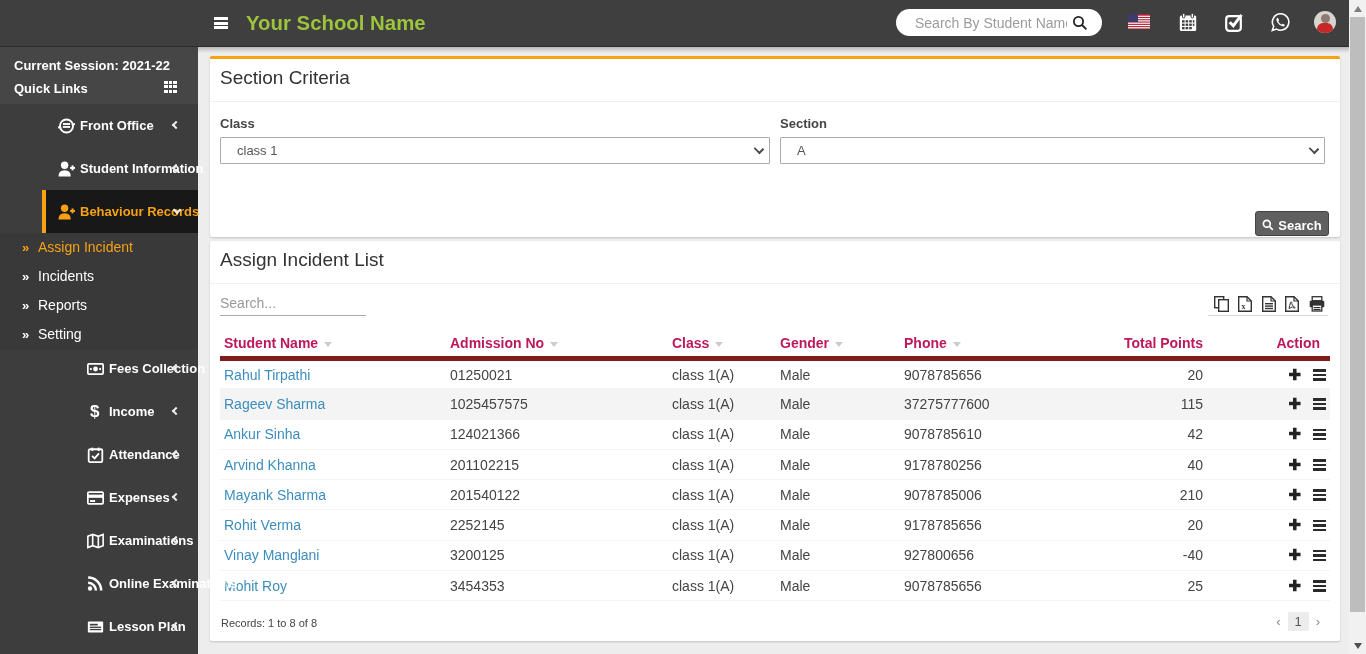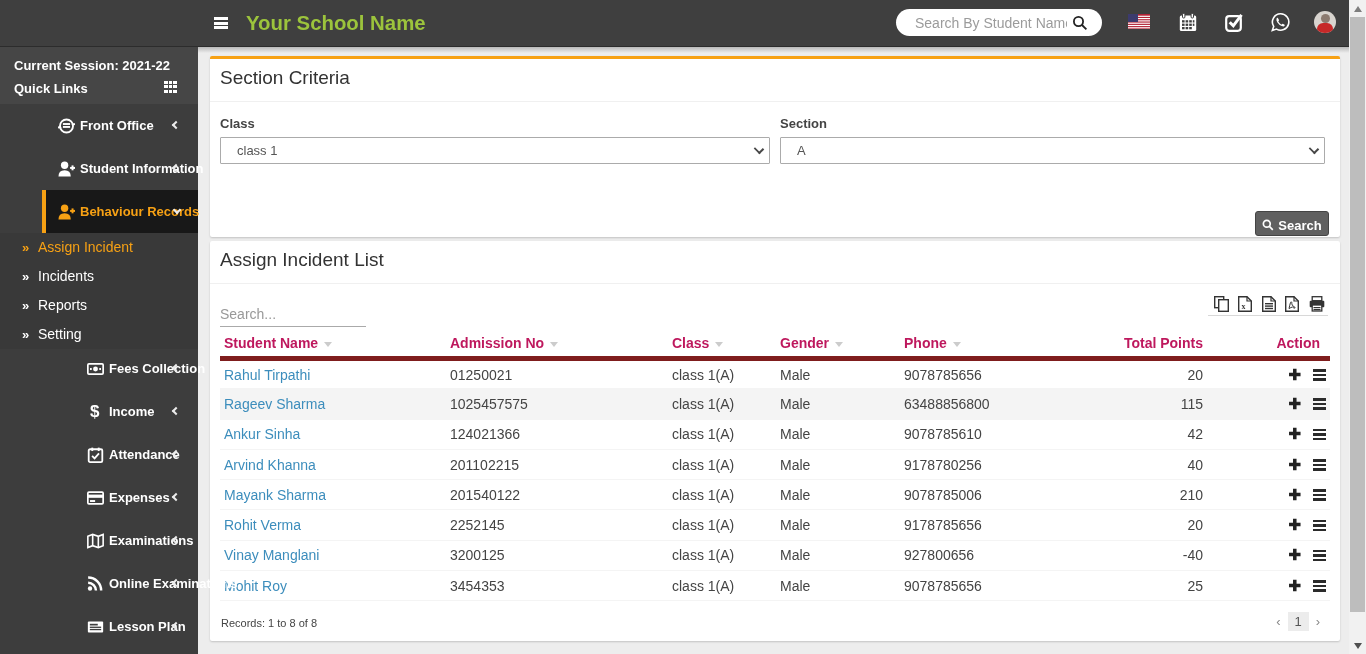--- a/index.html
+++ b/index.html
@@ -54,21 +54,21 @@
 
 .formrow { display:flex; gap:10px; padding:14px 15px 0 10px; }
 .fcol { flex:1; } .fcol:first-child { flex:0 0 550px; }
 .fcol label { display:block; font-size:13px; font-weight:bold; color:#444; margin-bottom:6px; }
 .sel { position:relative; height:27px; border:1px solid #ababab; border-radius:1px; font-size:13px; color:#555; line-height:25px; padding-left:16px; background:#fff; }
 .sel .chev { position:absolute; right:6px; top:7px; width:8px; height:8px; border-right:2.4px solid #474747; border-bottom:2.4px solid #474747; transform:rotate(45deg) scale(1,.85); }
 .btn-search { position:absolute; right:11px; top:112px; width:74px; height:25px; background:#606060; border:1px solid #444; border-radius:3px; color:#fff; font-size:13px; text-align:center; line-height:27px;margin-top:40px; }
 
 
 .toolrow { position:relative; height:48px; }
-.tsearch { position:absolute; left:10px; top:22px; width:146px; border-bottom:1px solid #aaa; font-size:14px; color:#999; padding-bottom:4px; }
+.tsearch { position:absolute; left:10px; top:11px; width:146px; border-bottom:1px solid #aaa; font-size:14px; color:#999; padding-bottom:4px; }
 .ticons { position:absolute; left:998px; top:12px; width:120px; border-bottom:1px solid #d8d8d8; padding-left:6px; padding-bottom:3px; white-space:nowrap; font-size:0; }
 .ticons svg { margin-right:9px; vertical-align:top; } .ticons svg.m10 { margin-right:10px; }
 
 table.dt { border-collapse:collapse; width:1110px; margin:0 10px; table-layout:fixed; font-size:14px; }
 table.dt th { text-align:left; font-weight:bold; color:#be185d; padding:2px 4px 3px; border-bottom:5px solid #7f1d1d; line-height:19px; }
 table.dt td { padding:0 4px; height:30.3px; border-bottom:1px solid #f4f4f4; color:#444; }
 table.dt tr.hov td { background:#f4f4f4;margin-top:8px; }
 .sortarr { display:inline-block; width:0; height:0; border-left:4px solid transparent; border-right:4px solid transparent; border-top:5px solid #ccc; margin-left:6px; vertical-align:middle; }
 table.dt td.name { color:#3c8dbc; }
 table.dt th.r, table.dt td.r { text-align:right; }
@@ -346,21 +346,21 @@
             <td>Male</td>
             <td>9078785656</td>
             <td class="r">20</td>
             <td class="act"><span class="plus">✚</span><span class="bars"><i></i><i></i><i></i></span></td>
           </tr>
         <tr class="hov">
             <td class="name">Rageev Sharma</td>
             <td>1025457575</td>
             <td>class 1(A)</td>
             <td>Male</td>
-            <td>63488856800</td>
+            <td>37275777600</td>
             <td class="r">115</td>
             <td class="act"><span class="plus">✚</span><span class="bars"><i></i><i></i><i></i></span></td>
           </tr>
         <tr>
             <td class="name">Ankur Sinha</td>
             <td>124021366</td>
             <td>class 1(A)</td>
             <td>Male</td>
             <td>9078785610</td>
             <td class="r">42</td>

